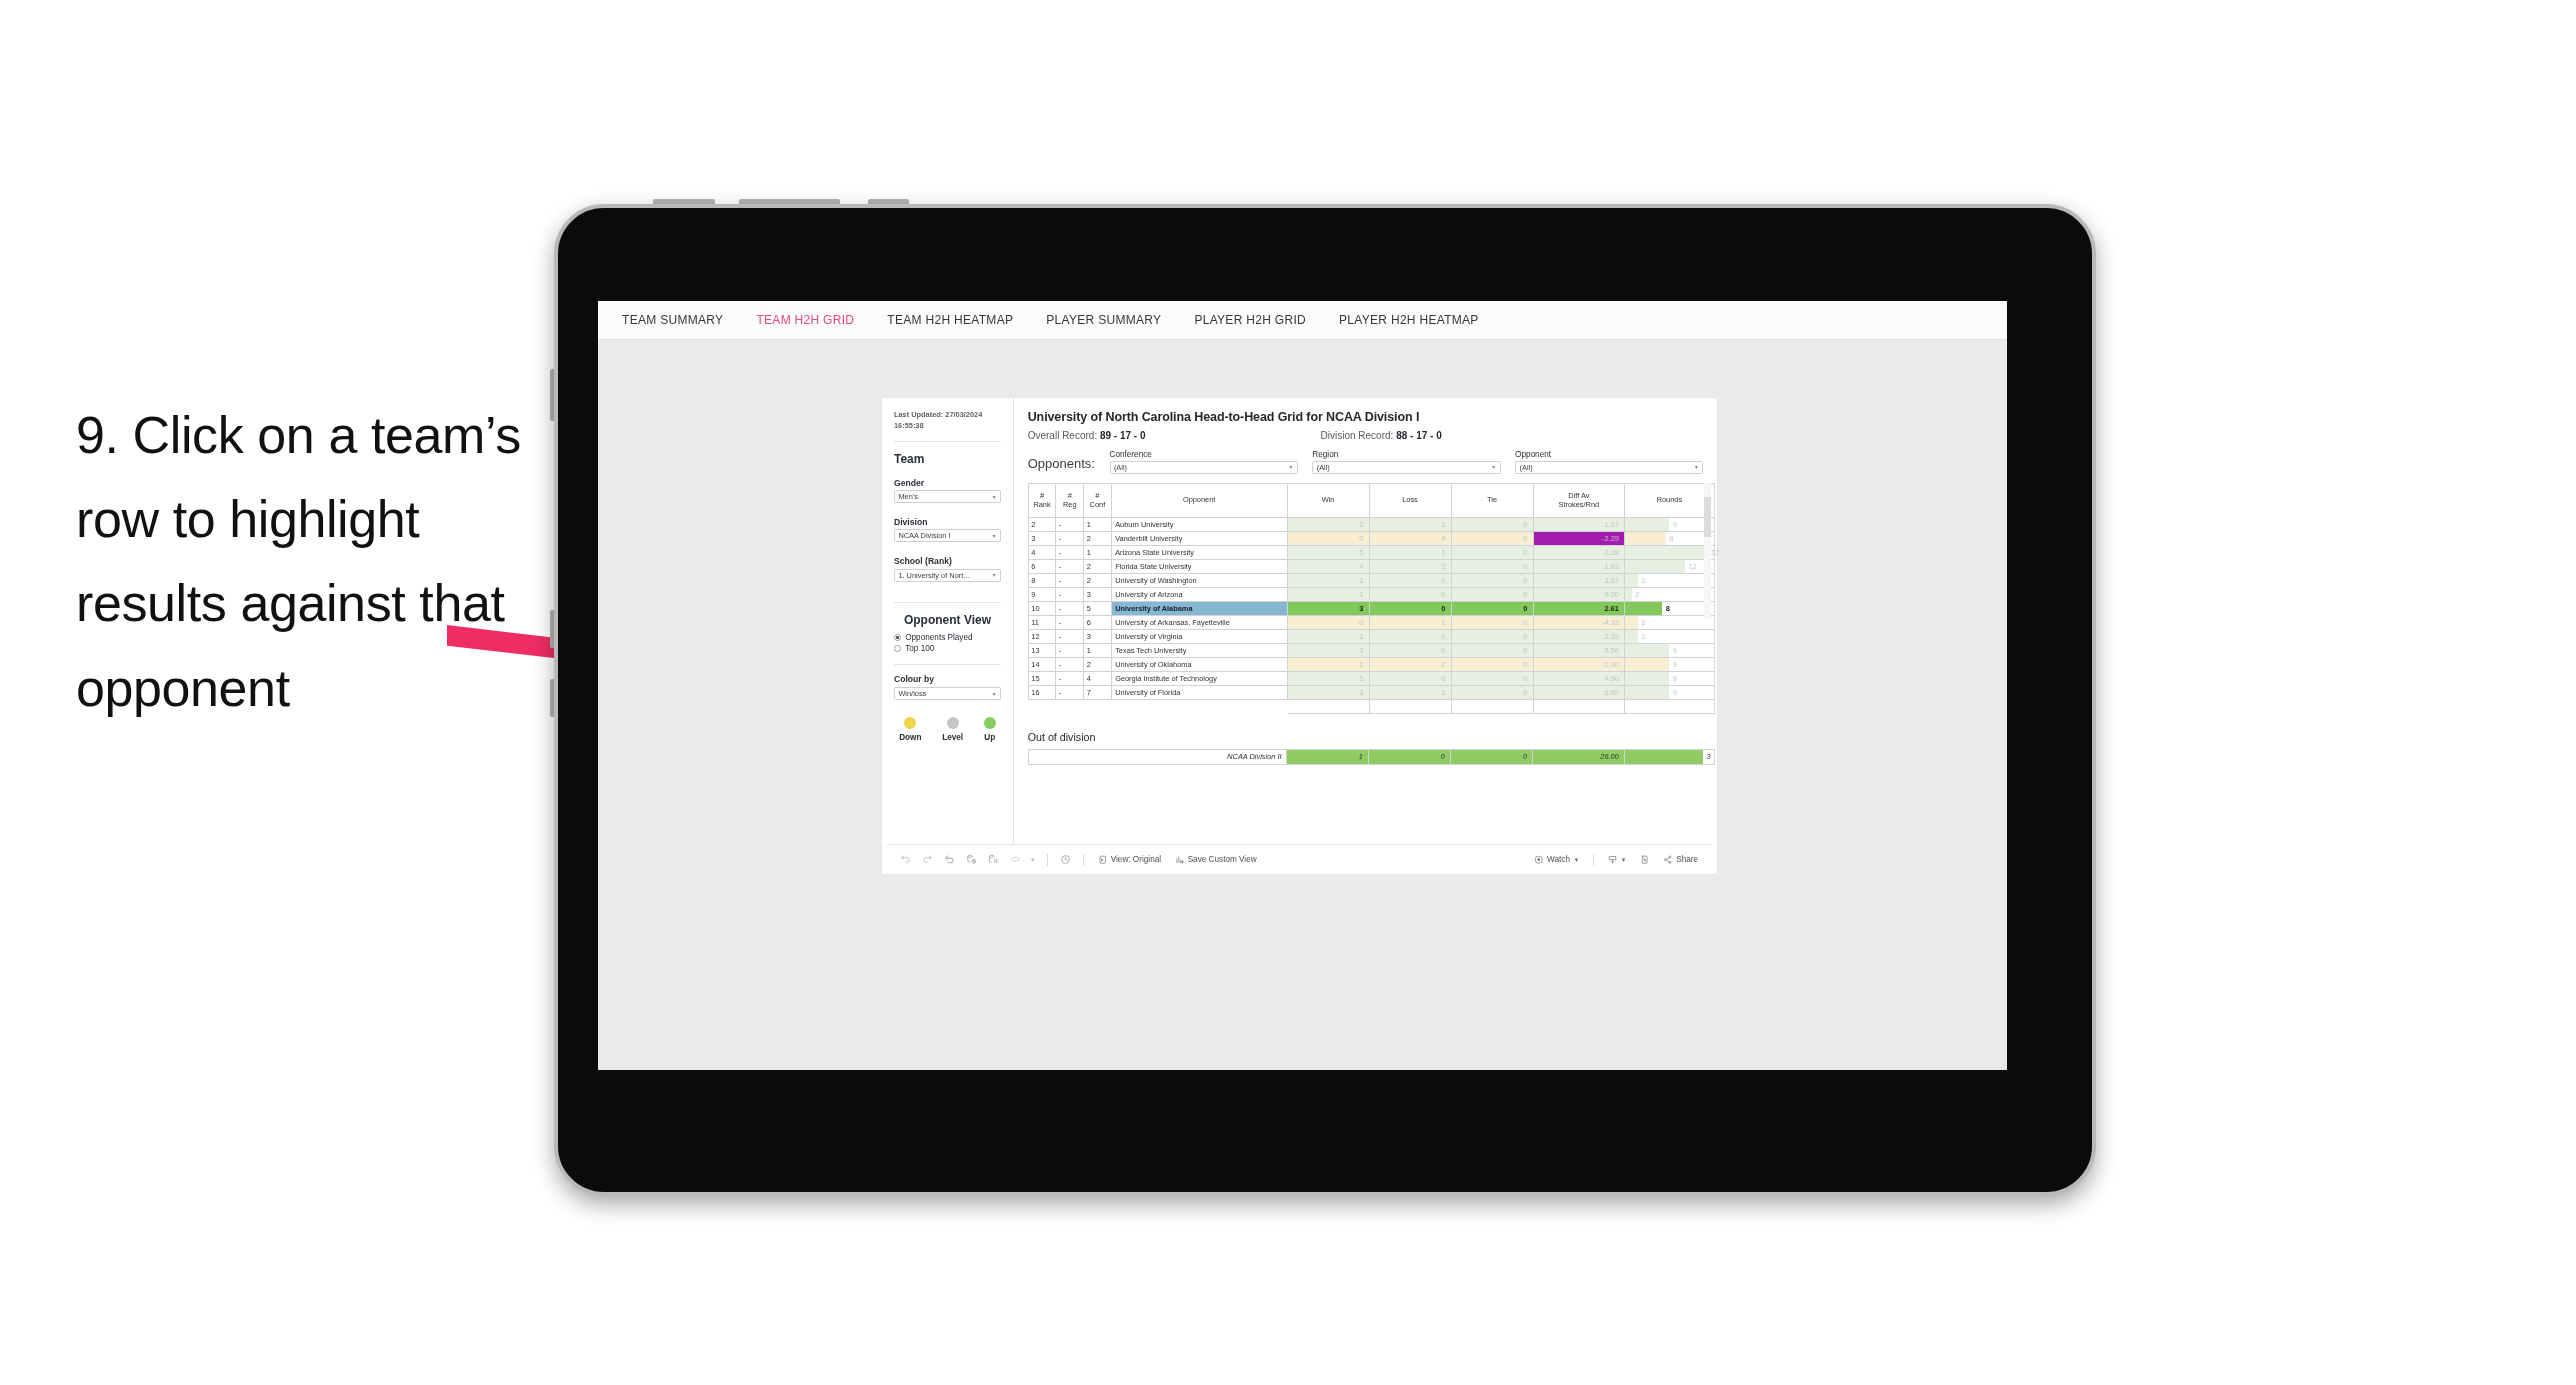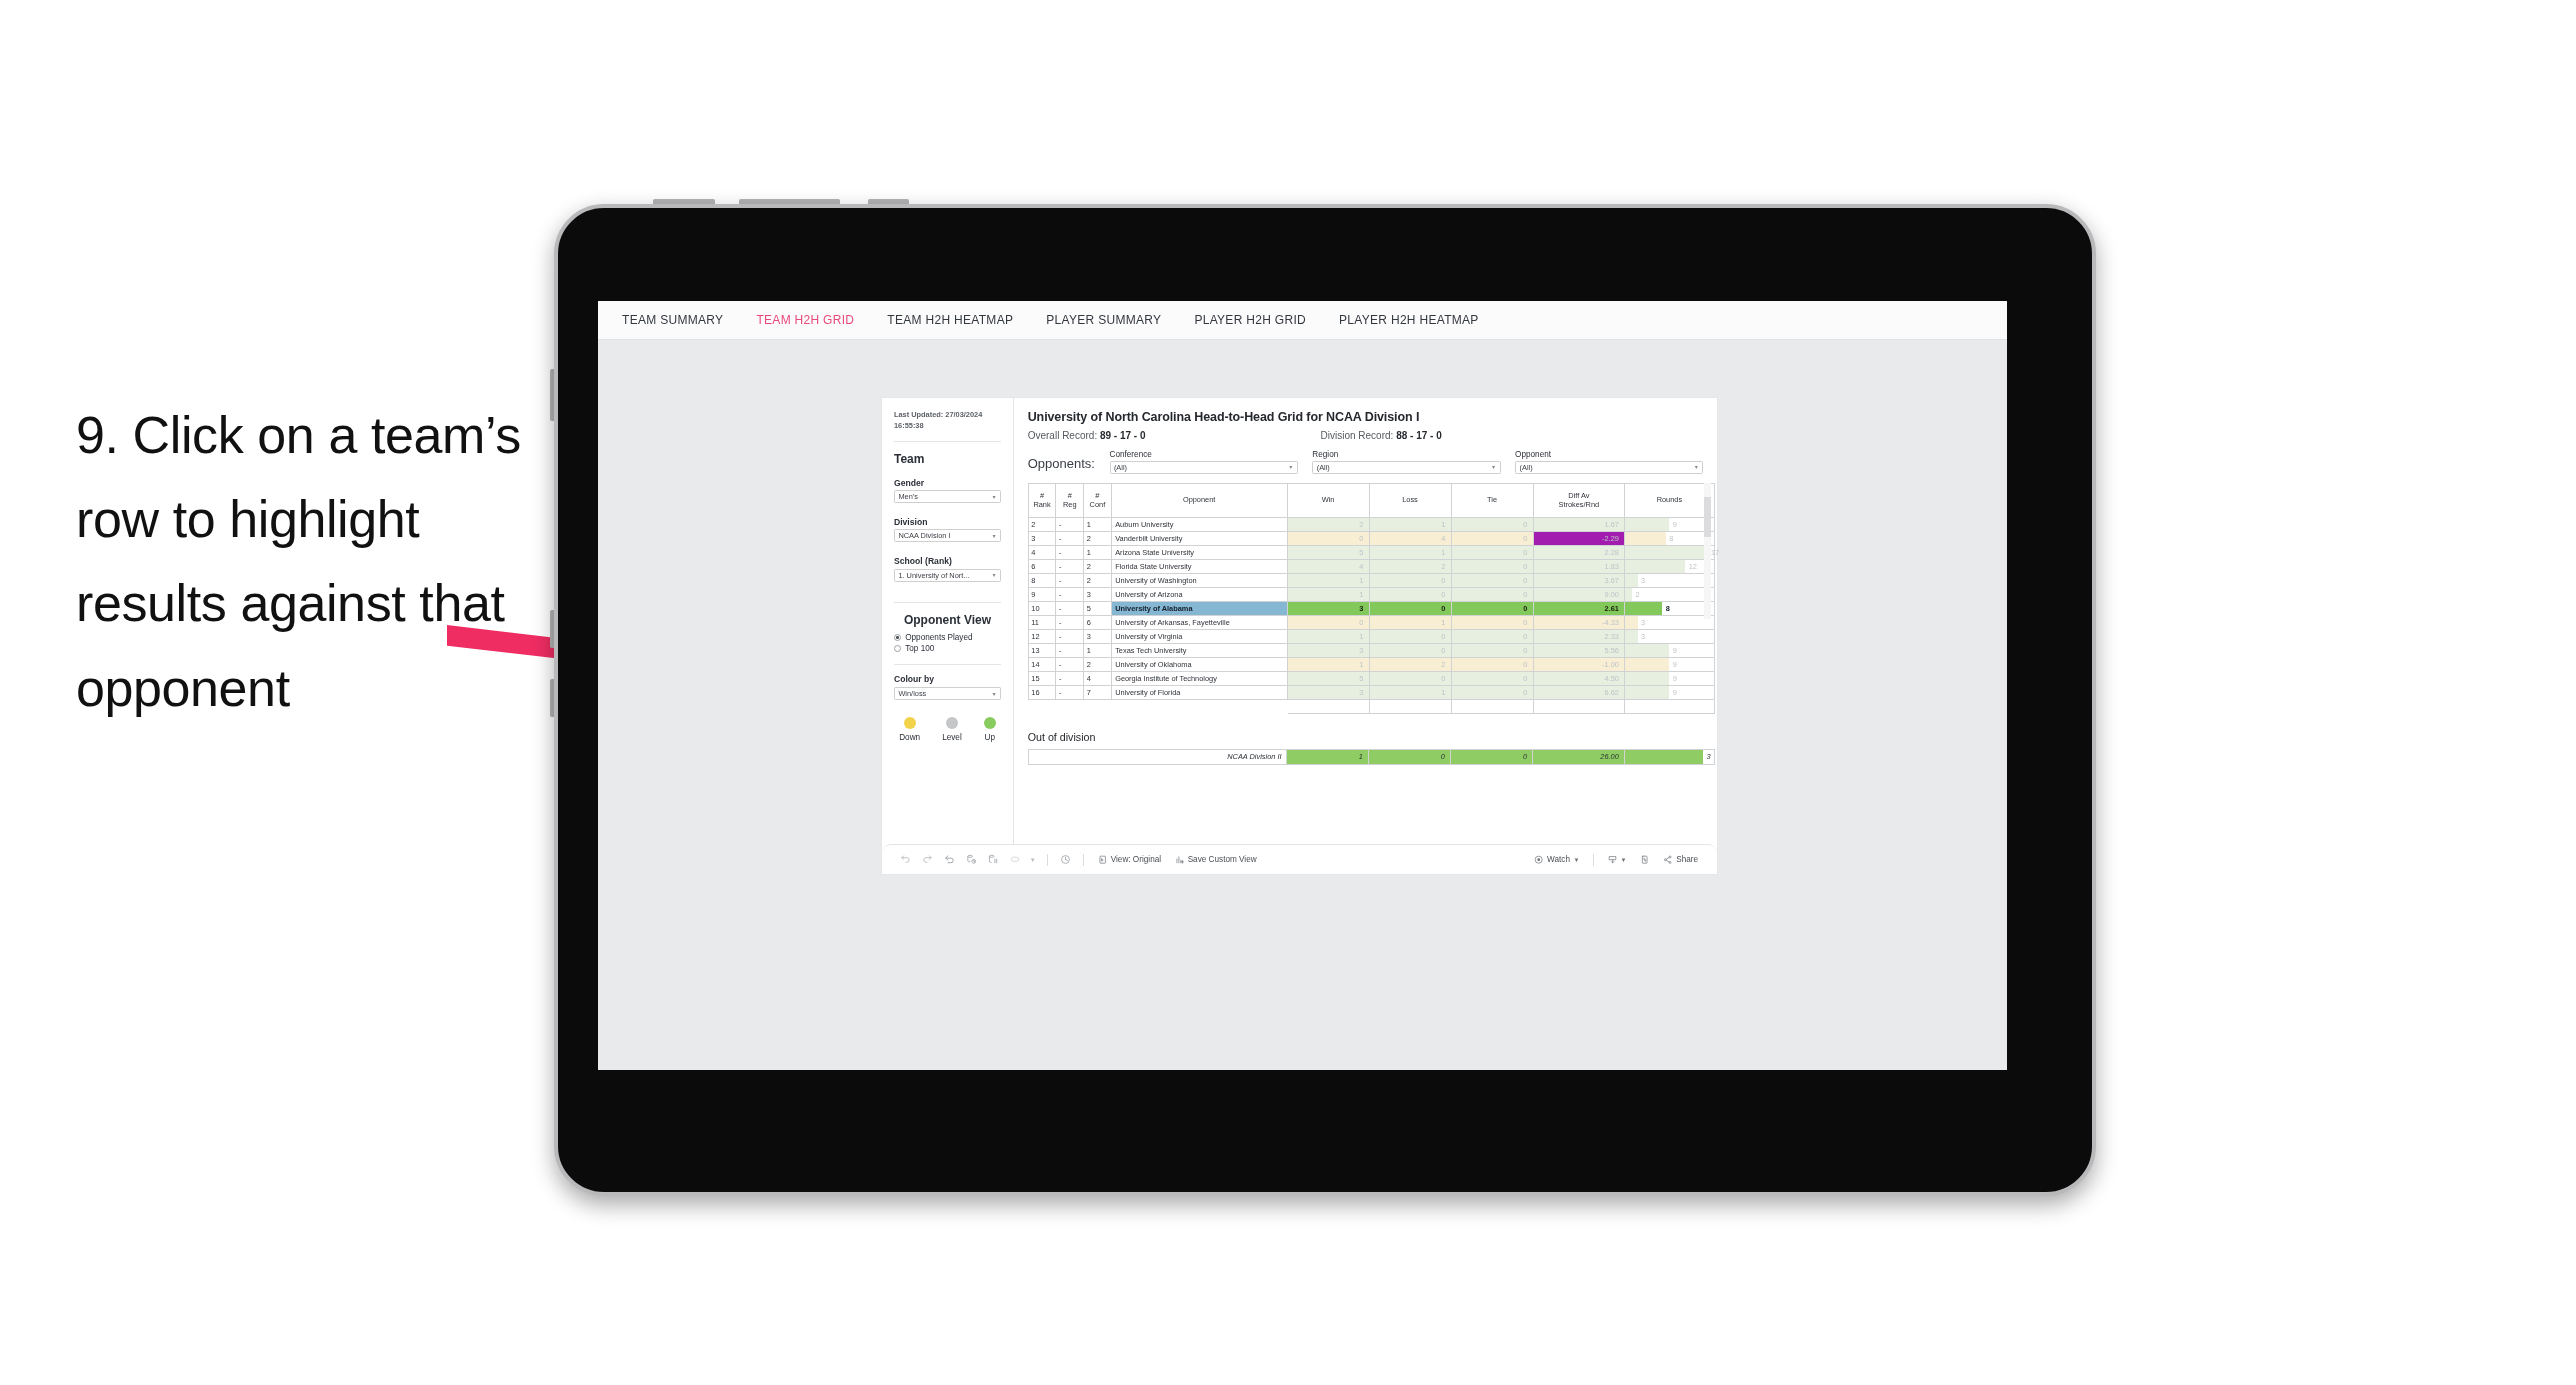--- a/index.html
+++ b/index.html
@@ -105,21 +105,21 @@
   }
   .sel span:first-child{flex:1;overflow:hidden;white-space:nowrap;text-overflow:ellipsis;}
   .caret{font-size:5.2px;color:#888;margin-left:2.6px;}
   .fld{margin-bottom:13.7px;}
   .radio-row{display:flex;align-items:center;gap:4.3px;margin-bottom:2.6px;font-size:8.2px;color:#2b2f38;cursor:pointer;}
   .radio{width:6.9px;height:6.9px;border-radius:50%;border:0.9px solid #9aa0a6;box-sizing:border-box;position:relative;flex:0 0 auto;}
   .radio.on::after{content:"";position:absolute;left:1.3px;top:1.3px;width:2.6px;height:2.6px;border-radius:50%;background:#4d5157;}
   #legend{display:flex;justify-content:space-between;margin-top:17px;padding:0 5.2px;}
   .lg{display:flex;flex-direction:column;align-items:center;gap:4.3px;}
   .dot{width:12px;height:12px;border-radius:50%;}
-  .lg-t{font-size:8.2px;color:#2b2f38;font-weight:normal;}
+  .lg-t{font-size:8.2px;color:#2b2f38;font-weight:bold;}
 
   
   #main{flex:1;padding:12px 13.7px 0 13.7px;box-sizing:border-box;min-width:0;position:relative;}
   #viz-title{font-size:12.5px;color:#25282d;font-weight:bold;letter-spacing:-0.1px;}
   #records{display:flex;margin-top:6px;font-size:10px;color:#55595f;}
   #records b{color:#25282d;}
   #rec2{margin-left:175px;}
   #filters{display:flex;align-items:flex-end;margin-top:8.6px;gap:14.6px;}
   #opp-label{font-size:13px;color:#3c4047;padding-bottom:2.6px;}
   .f-col{width:193px;}

